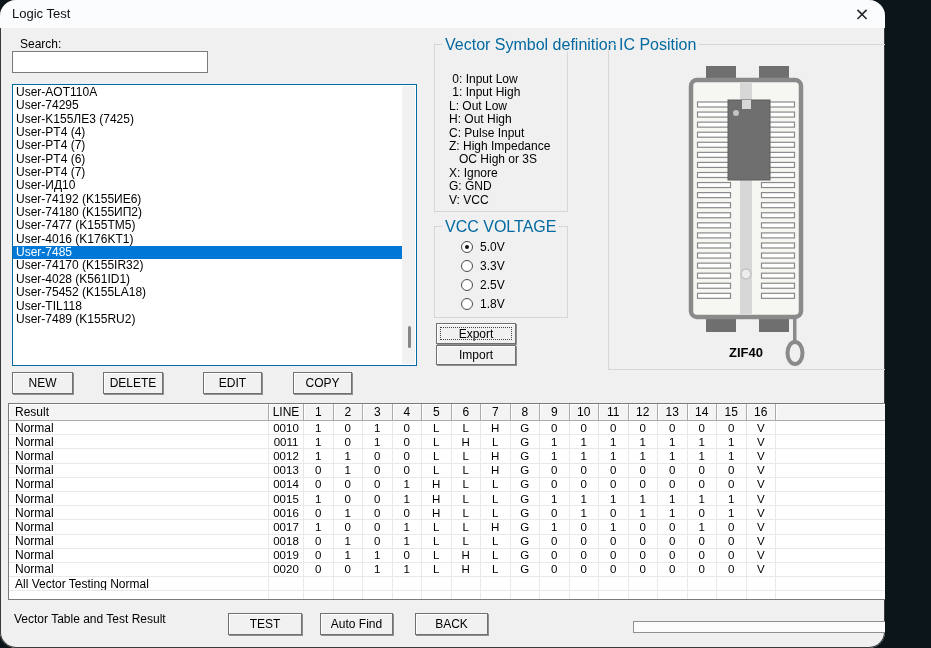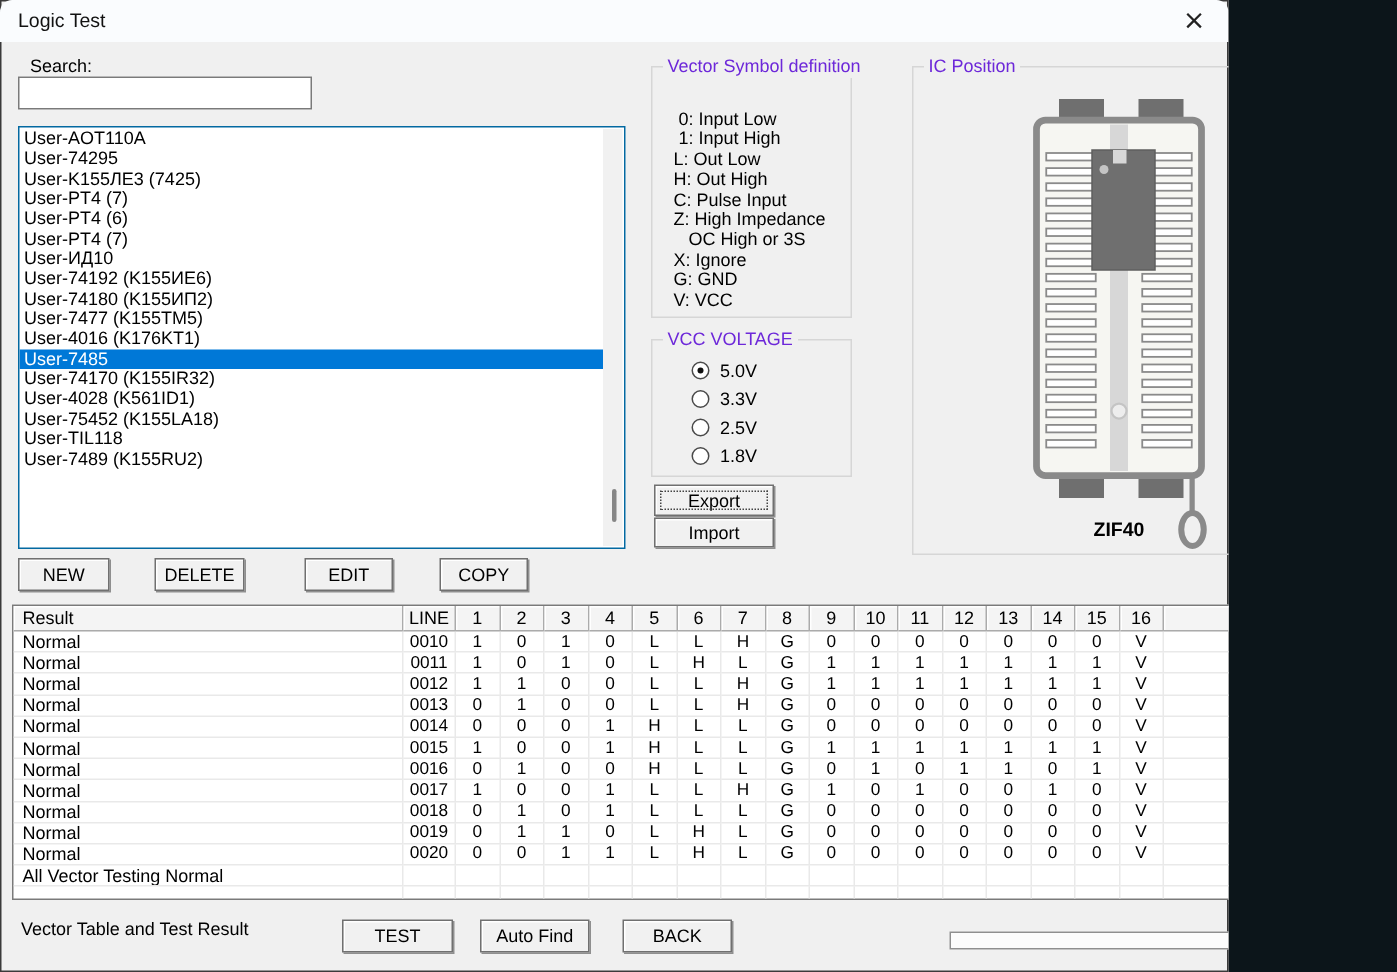--- a/index.html
+++ b/index.html
@@ -1,16 +1,16 @@
 <!DOCTYPE html>
 <html><head>
 <meta charset="utf-8">
 <style>
   html,body{margin:0;padding:0;background:#0c151a;font-family:"Liberation Sans",sans-serif;}
-  .window{position:relative;width:819px;height:648px;background:#f0f0f0;border-radius:0;overflow:hidden;
+  .window{position:relative;width:885px;height:648px;background:#f0f0f0;border-radius:16px;overflow:hidden;
           box-shadow:0 0 0 1px #3a3a3a inset;}
   .titlebar{position:absolute;left:0;top:0;right:0;height:28px;background:#fafcfe;border-radius:8px 8px 0 0;}
   .title{position:absolute;left:12px;top:6px;font-size:13px;color:#111;}
   .close-btn{position:absolute;right:0;top:0;width:46px;height:28px;border:none;background:transparent;
              display:flex;align-items:center;justify-content:center;font-size:18px;color:#222;cursor:default;
              font-family:"DejaVu Sans",sans-serif;line-height:1;}
   .label{position:absolute;font-size:12px;color:#000;}
   .textinput{position:absolute;box-sizing:border-box;border:1px solid #7a7a7a;background:#fff;font-size:12px;
              padding:2px 4px;font-family:"Liberation Sans",sans-serif;}
   .listbox{position:absolute;left:12px;top:84px;width:405px;height:282px;background:#fff;border:1px solid #0369a1;
@@ -18,21 +18,21 @@
   .lb-items{position:absolute;left:0;top:1px;right:14px;}
   .list-item{font-size:12px;line-height:13.35px;padding-left:3px;white-space:nowrap;color:#000;}
   .list-item.selected{background:#0078d7;color:#fff;}
   .lb-scroll{position:absolute;top:1px;bottom:1px;right:1px;width:13px;background:#f1f1f1;}
   .lb-thumb{position:absolute;left:6px;width:3px;top:240px;height:22px;background:#868686;border-radius:2px;}
   .win-btn{position:absolute;box-sizing:border-box;background:#f1f1f1;border:1px solid #707070;
            box-shadow:1px 1px 0 #8f8f8f, inset 1px 1px 0 #ffffff;display:flex;align-items:center;justify-content:center;
            font-size:12px;color:#000;cursor:default;}
   .win-btn.focused::after{content:"";position:absolute;inset:3px;border:1px dotted #444;}
   .groupbox{position:absolute;border:1px solid #d6d6d6;box-sizing:border-box;}
-  .groupbox .legend{position:absolute;top:-8px;left:7px;background:#f0f0f0;padding:0 3px;font-size:12px;color:#6d28d9;line-height:15px;white-space:nowrap;}
+  .groupbox .legend{position:absolute;top:-8px;left:7px;background:#f0f0f0;padding:0 3px;font-size:16px;color:#0369a1;line-height:15px;white-space:nowrap;}
   .sym-lines{position:absolute;left:14px;top:28px;}
   .sym-line{font-size:12px;line-height:13.4px;white-space:pre;color:#000;}
   .radio-col{position:absolute;left:26px;top:13px;display:flex;flex-direction:column;gap:5px;}
   .radio-row{display:flex;align-items:center;gap:7px;height:14px;}
   .radio-circle{width:12px;height:12px;box-sizing:border-box;border-radius:50%;border:1px solid #4a4a4a;background:#fff;position:relative;flex:none;}
   .radio-circle.checked::after{content:"";position:absolute;inset:3px;border-radius:50%;background:#101010;}
   .radio-label{font-size:12px;color:#000;}
   .ic-svg{position:absolute;left:658px;top:60px;}
   .zif-label{position:absolute;left:696px;top:345px;width:100px;text-align:center;font-size:13px;font-weight:bold;color:#000;}
   .result-table{position:absolute;left:8px;top:403px;width:913px;height:197px;background:#fff;border:1px solid #7a7a7a;
@@ -65,20 +65,21 @@
   </div>
 
   <div class="label" style="left:20px;top:37px;">Search:</div>
   <input class="textinput" style="left: 12px; top: 51px; width: 196px; height: 22px;" value="">
 
   <div class="listbox">
     <div class="lb-items">
         <div class="list-item">User-AOT110A</div>
         <div class="list-item">User-74295</div>
         <div class="list-item">User-K155ЛЕ3 (7425)</div>
+        <div class="list-item">User-PT4 (4)</div>
         <div class="list-item">User-PT4 (7)</div>
         <div class="list-item">User-PT4 (6)</div>
         <div class="list-item">User-PT4 (7)</div>
         <div class="list-item">User-ИД10</div>
         <div class="list-item">User-74192 (K155ИЕ6)</div>
         <div class="list-item">User-74180 (K155ИП2)</div>
         <div class="list-item">User-7477 (K155TM5)</div>
         <div class="list-item">User-4016 (K176KT1)</div>
         <div class="list-item selected">User-7485</div>
         <div class="list-item">User-74170 (K155IR32)</div>

